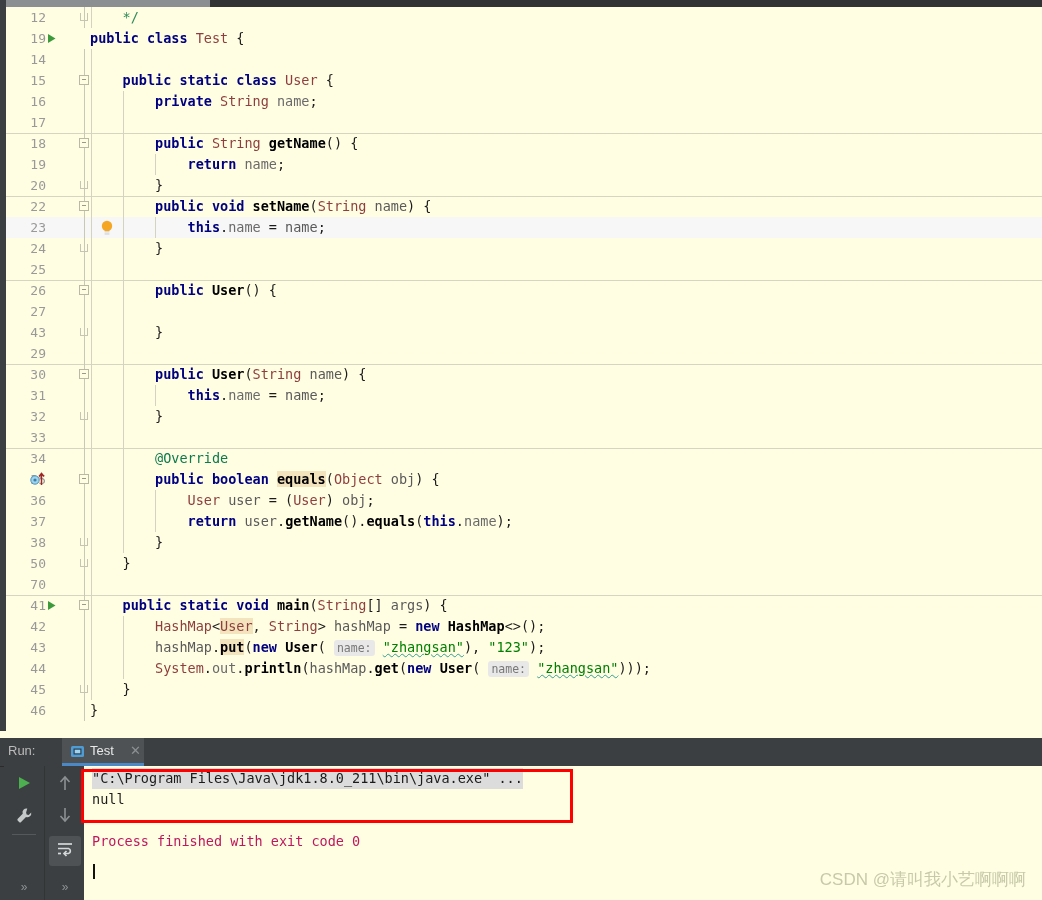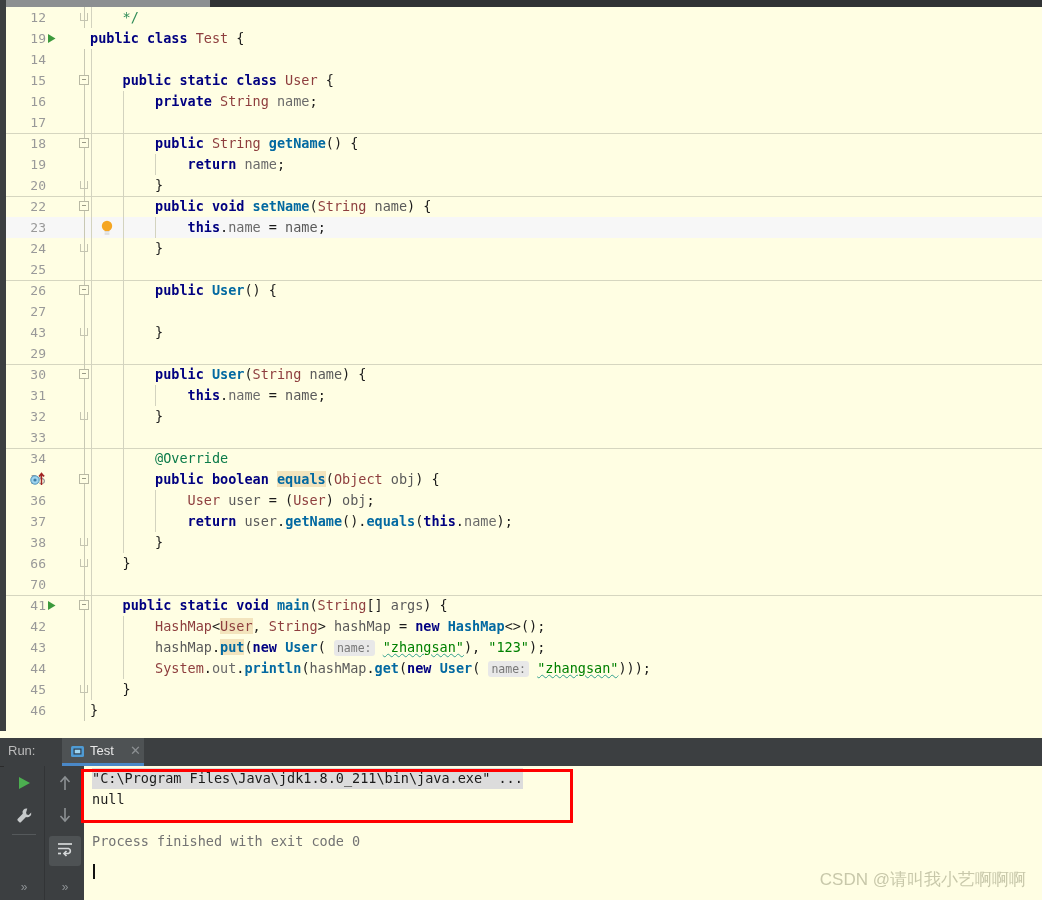--- a/index.html
+++ b/index.html
@@ -100,21 +100,21 @@
   }
   .indent-guide {
     position: absolute; top: 0;
     width: 1px; height: 21px;
     background: #d3d3bf;
   }
 
   
   .kw   { color: #000080; font-weight: bold; }
   .type { color: #8e3e3e; }
-  .mth  { color: #0369a1; font-weight: bold; }
+  .mth  { color: #000000; font-weight: bold; }
   .str  { color: #008000; }
   .anno { color: #0b7b4a; }
   .cmt  { color: #2e8b57; }
   .fld  { color: #6a6a6a; }
   .var  { color: #5a5a5a; }
   .plain{ color: #1b1b1b; }
   .hl   { background: #f3e4bd; }
   .hint {
     background: #e8e8e8; color: #777777;
     font-size: 11.5px; border-radius: 3px;
@@ -207,21 +207,21 @@
     line-height: 21px;
     overflow: hidden;
   }
   .cline {
     position: absolute; left: 8px;
     white-space: pre;
     font-family: "DejaVu Sans Mono", monospace;
   }
   .cmdline { background: #dcdcdc; color: #1b1b1b; }
   .outline { color: #1b1b1b; }
-  .exitline { color: #737373; }
+  .exitline { color: #be185d; }
   #console-caret {
     position: absolute; left: 9px; top: 98px;
     width: 2px; height: 15px; background: #111111;
   }
   #redbox {
     position: absolute; left: 81px; top: 769px;
     width: 492px; height: 54px;
     border: 3px solid #ff0000;
     box-sizing: border-box;
     z-index: 20;
@@ -275,21 +275,21 @@
       <div class="code-line sep-top"><span class="lnum">34</span><span class="fold"><span class="vline"></span></span><span class="indent-guide" style="left: 91px;"></span><span class="indent-guide" style="left: 122.92px;"></span><span class="code-text"><span class="plain">        </span><span class="anno">@Override</span></span></div>
       <div class="code-line"><span class="lnum">35</span><span class="gutter-icon gi-over"><svg width="18" height="21" viewBox="0 0 18 21">
             <circle cx="5" cy="11" r="4.2" fill="#9fd4ef" stroke="#4a90b8" stroke-width="1"></circle>
             <circle cx="5" cy="11" r="1.6" fill="#3f7fa5"></circle>
             <line x1="11.5" y1="16" x2="11.5" y2="5" stroke="#a32222" stroke-width="1.5"></line>
             <polyline points="9,7.5 11.5,4.5 14,7.5" fill="none" stroke="#a32222" stroke-width="1.5"></polyline>
           </svg></span><span class="fold"><span class="vline"></span><span class="boxm"></span></span><span class="indent-guide" style="left: 91px;"></span><span class="indent-guide" style="left: 122.92px;"></span><span class="code-text"><span class="plain">        </span><span class="kw">public boolean </span><span class="mth hl">equals</span><span class="plain">(</span><span class="type">Object</span><span class="plain"> </span><span class="var">obj</span><span class="plain">) {</span></span></div>
       <div class="code-line"><span class="lnum">36</span><span class="fold"><span class="vline"></span></span><span class="indent-guide" style="left: 91px;"></span><span class="indent-guide" style="left: 122.92px;"></span><span class="indent-guide" style="left: 154.84px;"></span><span class="code-text"><span class="plain">            </span><span class="type">User</span><span class="plain"> </span><span class="var">user</span><span class="plain"> = (</span><span class="type">User</span><span class="plain">) </span><span class="var">obj</span><span class="plain">;</span></span></div>
       <div class="code-line"><span class="lnum">37</span><span class="fold"><span class="vline"></span></span><span class="indent-guide" style="left: 91px;"></span><span class="indent-guide" style="left: 122.92px;"></span><span class="indent-guide" style="left: 154.84px;"></span><span class="code-text"><span class="plain">            </span><span class="kw">return</span><span class="plain"> </span><span class="var">user</span><span class="plain">.</span><span class="mth">getName</span><span class="plain">().</span><span class="mth">equals</span><span class="plain">(</span><span class="kw">this</span><span class="plain">.</span><span class="fld">name</span><span class="plain">);</span></span></div>
       <div class="code-line"><span class="lnum">38</span><span class="fold"><span class="vline"></span><span class="endm"></span></span><span class="indent-guide" style="left: 91px;"></span><span class="indent-guide" style="left: 122.92px;"></span><span class="code-text"><span class="plain">        }</span></span></div>
-      <div class="code-line"><span class="lnum">66</span><span class="fold"><span class="vline"></span><span class="endm"></span></span><span class="indent-guide" style="left: 91px;"></span><span class="code-text"><span class="plain">    }</span></span></div>
+      <div class="code-line"><span class="lnum">50</span><span class="fold"><span class="vline"></span><span class="endm"></span></span><span class="indent-guide" style="left: 91px;"></span><span class="code-text"><span class="plain">    }</span></span></div>
       <div class="code-line"><span class="lnum">70</span><span class="fold"><span class="vline"></span></span><span class="indent-guide" style="left: 91px;"></span><span class="code-text"></span></div>
       <div class="code-line sep-top"><span class="lnum">41</span><span class="gutter-icon gi-run"><svg width="11" height="21" viewBox="0 0 11 21">
             <polygon points="2,6 9.5,10.5 2,15" fill="#3c9a3c"></polygon>
           </svg></span><span class="fold"><span class="vline"></span><span class="boxm"></span></span><span class="indent-guide" style="left: 91px;"></span><span class="code-text"><span class="plain">    </span><span class="kw">public static void </span><span class="mth">main</span><span class="plain">(</span><span class="type">String</span><span class="plain">[] </span><span class="var">args</span><span class="plain">) {</span></span></div>
       <div class="code-line"><span class="lnum">42</span><span class="fold"><span class="vline"></span></span><span class="indent-guide" style="left: 91px;"></span><span class="indent-guide" style="left: 122.92px;"></span><span class="code-text"><span class="plain">        </span><span class="type">HashMap</span><span class="plain">&lt;</span><span class="type hl">User</span><span class="plain">, </span><span class="type">String</span><span class="plain">&gt; </span><span class="var">hashMap</span><span class="plain"> = </span><span class="kw">new</span><span class="plain"> </span><span class="mth">HashMap</span><span class="plain">&lt;&gt;();</span></span></div>
       <div class="code-line"><span class="lnum">43</span><span class="fold"><span class="vline"></span></span><span class="indent-guide" style="left: 91px;"></span><span class="indent-guide" style="left: 122.92px;"></span><span class="code-text"><span class="plain">        </span><span class="var">hashMap</span><span class="plain">.</span><span class="mth hl">put</span><span class="plain">(</span><span class="kw">new</span><span class="plain"> </span><span class="mth">User</span><span class="plain">( </span><span class="hint">name:</span><span class="plain"> </span><span class="str squiggle">"zhangsan"</span><span class="plain">), </span><span class="str">"123"</span><span class="plain">);</span></span></div>
       <div class="code-line"><span class="lnum">44</span><span class="fold"><span class="vline"></span></span><span class="indent-guide" style="left: 91px;"></span><span class="indent-guide" style="left: 122.92px;"></span><span class="code-text"><span class="plain">        </span><span class="type">System</span><span class="plain">.</span><span class="fld">out</span><span class="plain">.</span><span class="mth">println</span><span class="plain">(</span><span class="var">hashMap</span><span class="plain">.</span><span class="mth">get</span><span class="plain">(</span><span class="kw">new</span><span class="plain"> </span><span class="mth">User</span><span class="plain">( </span><span class="hint">name:</span><span class="plain"> </span><span class="str squiggle">"zhangsan"</span><span class="plain">)));</span></span></div>
       <div class="code-line"><span class="lnum">45</span><span class="fold"><span class="vline"></span><span class="endm"></span></span><span class="indent-guide" style="left: 91px;"></span><span class="code-text"><span class="plain">    }</span></span></div>
       <div class="code-line"><span class="lnum">46</span><span class="fold"><span class="vline"></span></span><span class="code-text"><span class="plain">}</span></span></div>
     </div>

